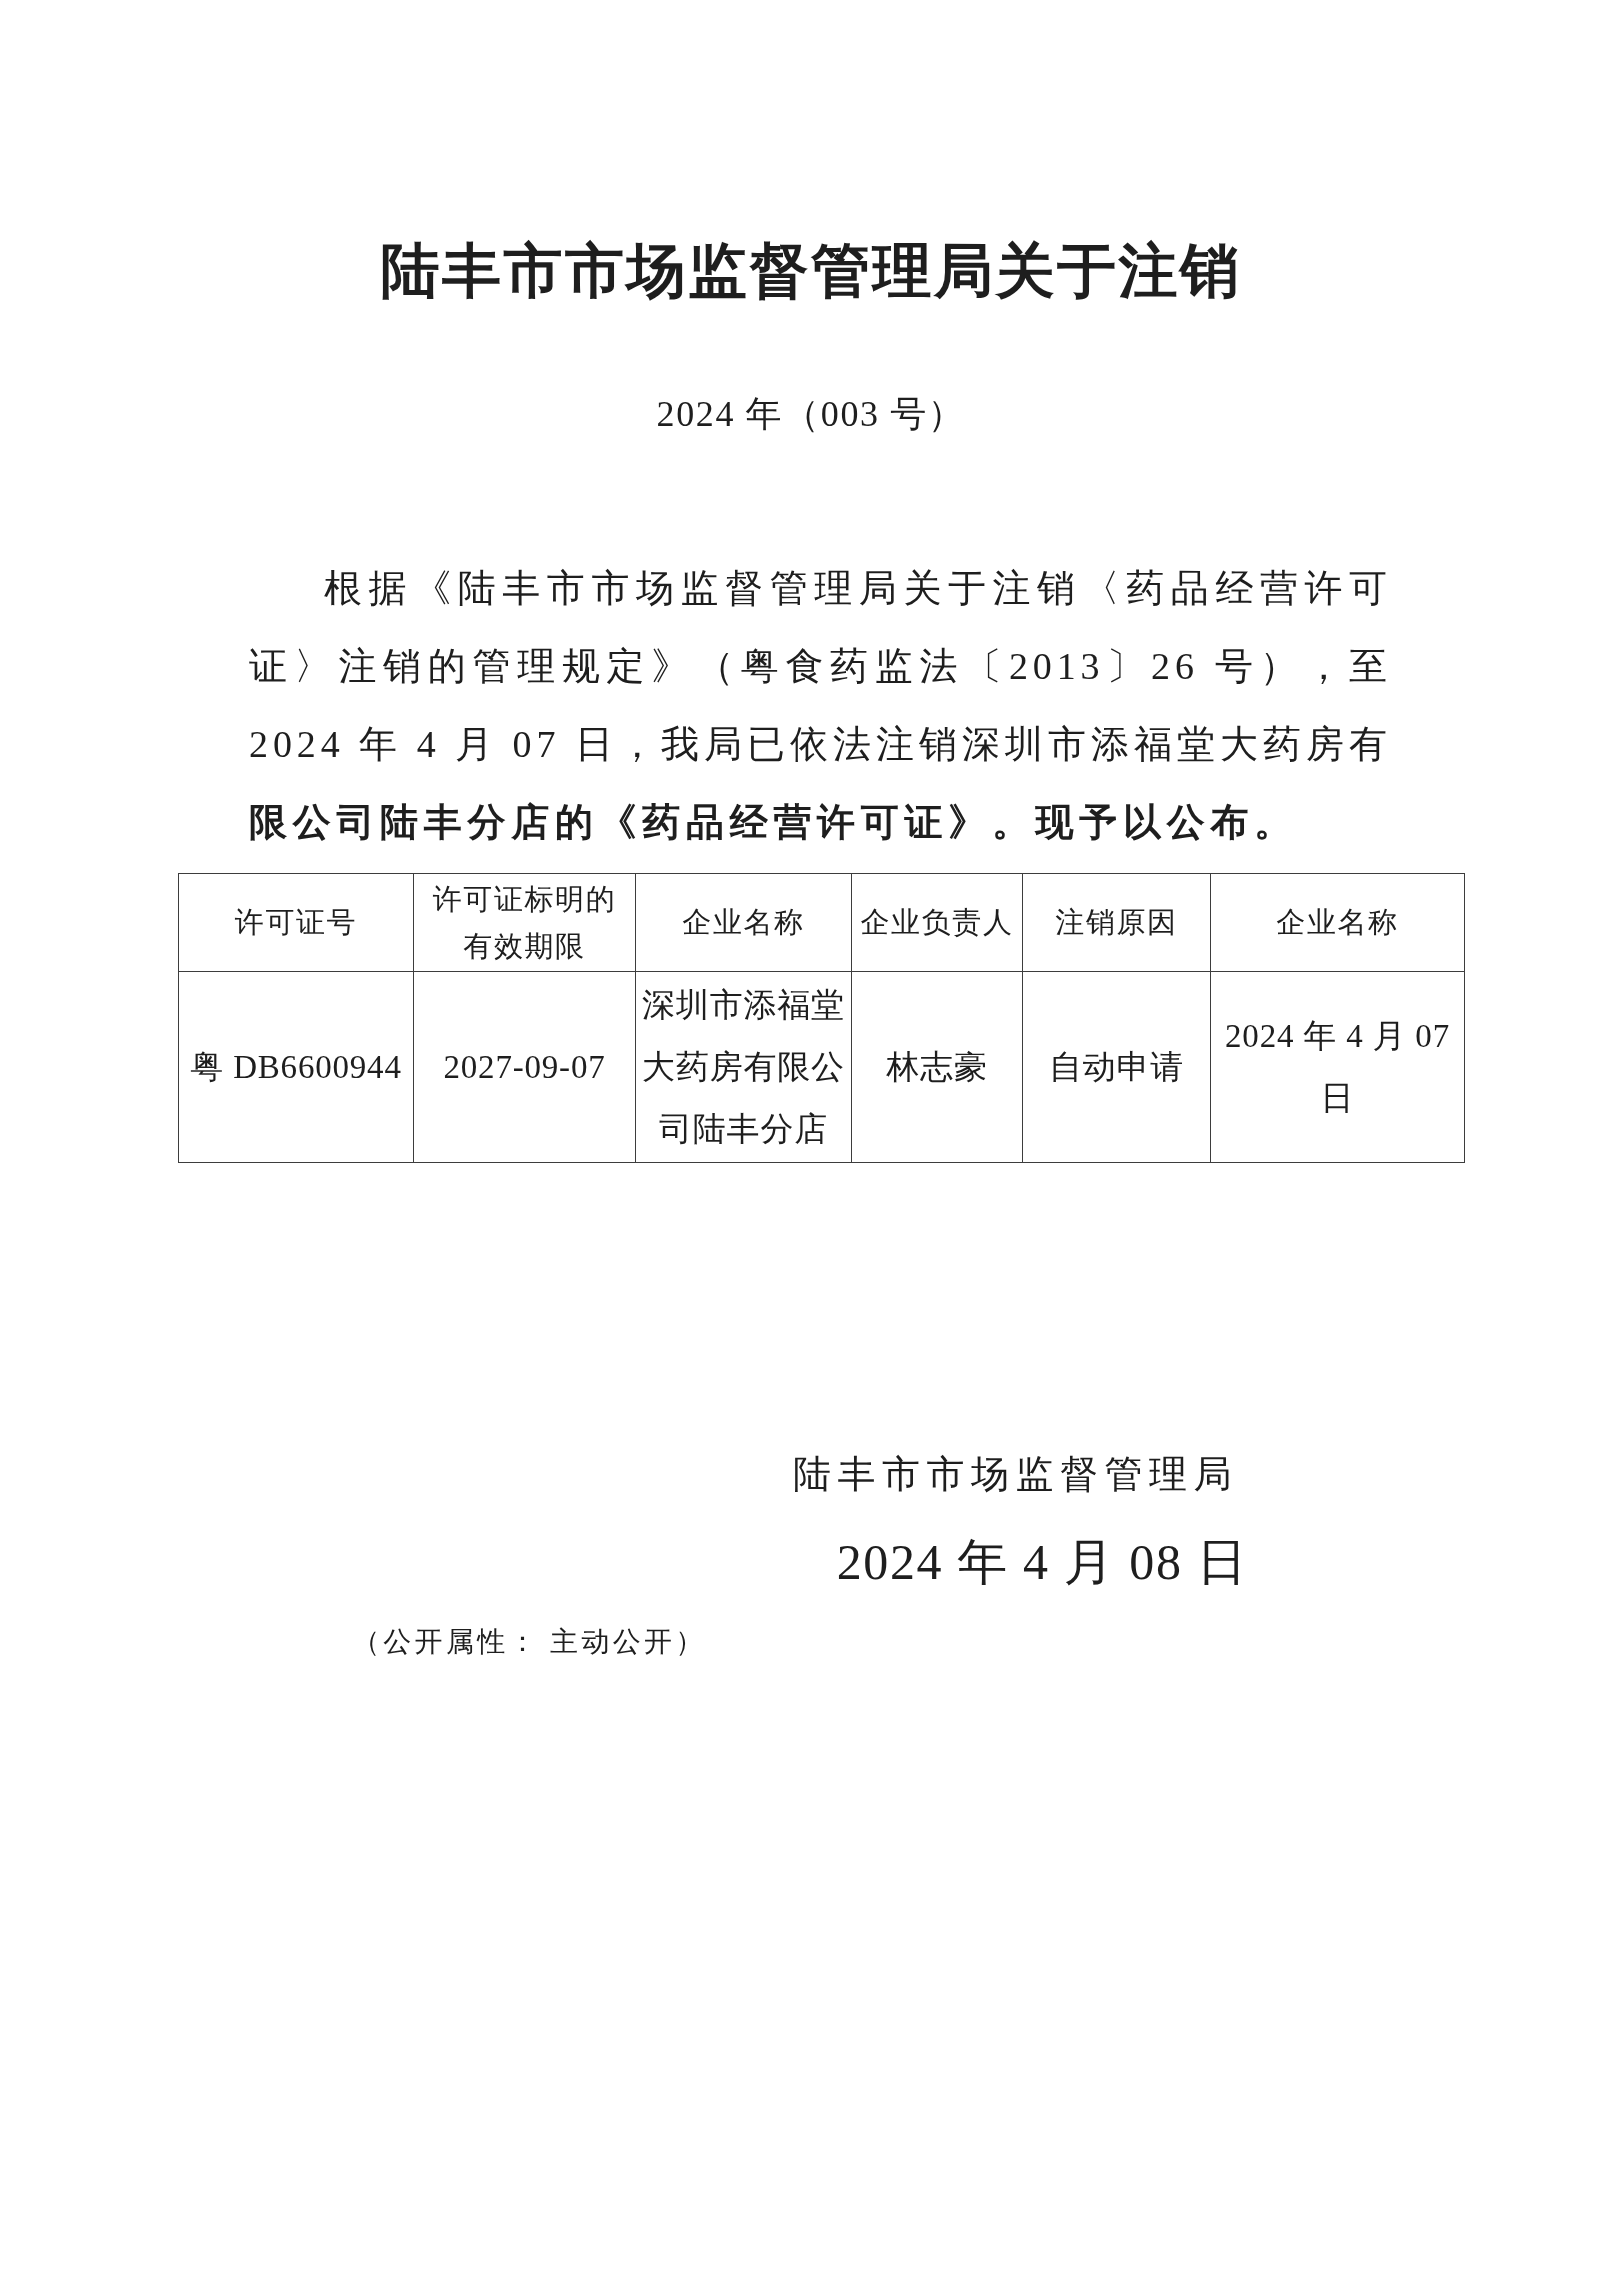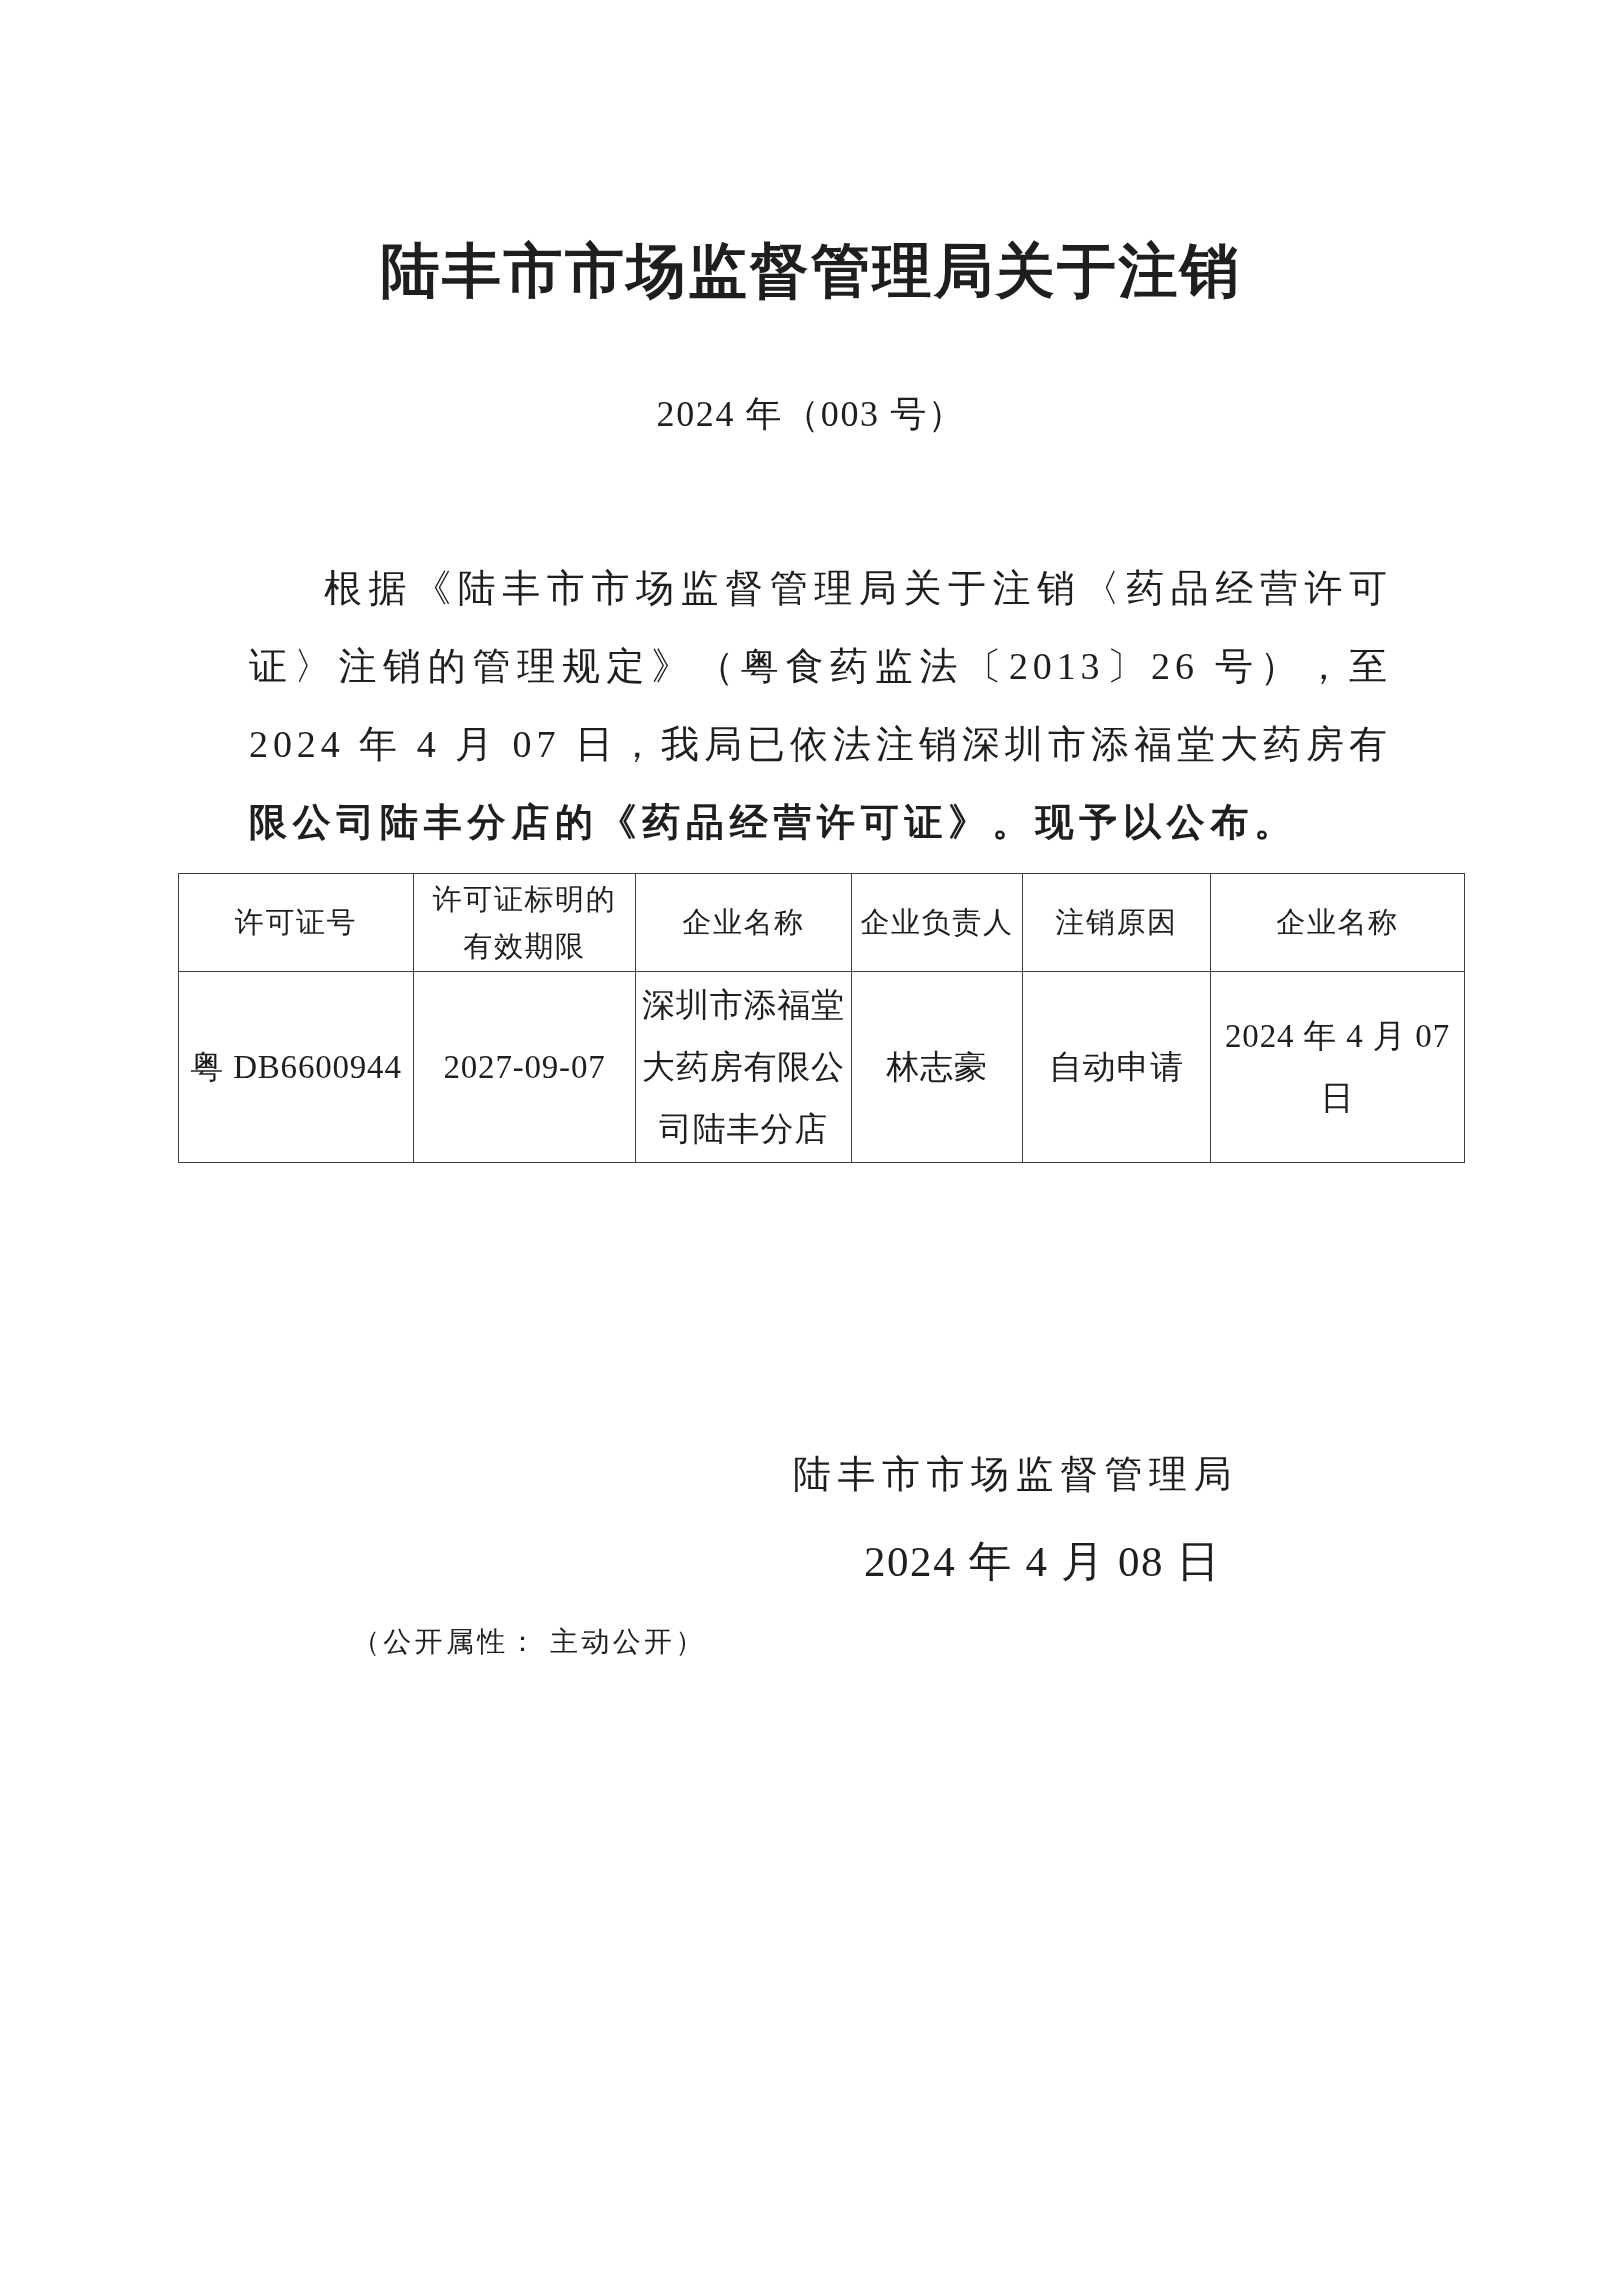--- a/index.html
+++ b/index.html
@@ -99,21 +99,21 @@
     font-size: 38px;
     line-height: 44px;
     letter-spacing: 6.5px;
   }
   .sign-date {
     position: absolute;
     left: 793px;
     top: 1540px;
     width: 499px;
     text-align: center;
-    font-size: 43px;
+    font-size: 50px;
     line-height: 44px;
     letter-spacing: 1.6px;
   }
   .disclosure-note {
     position: absolute;
     left: 352px;
     top: 1620px;
     font-size: 28px;
     line-height: 44px;
     letter-spacing: 3.3px;

